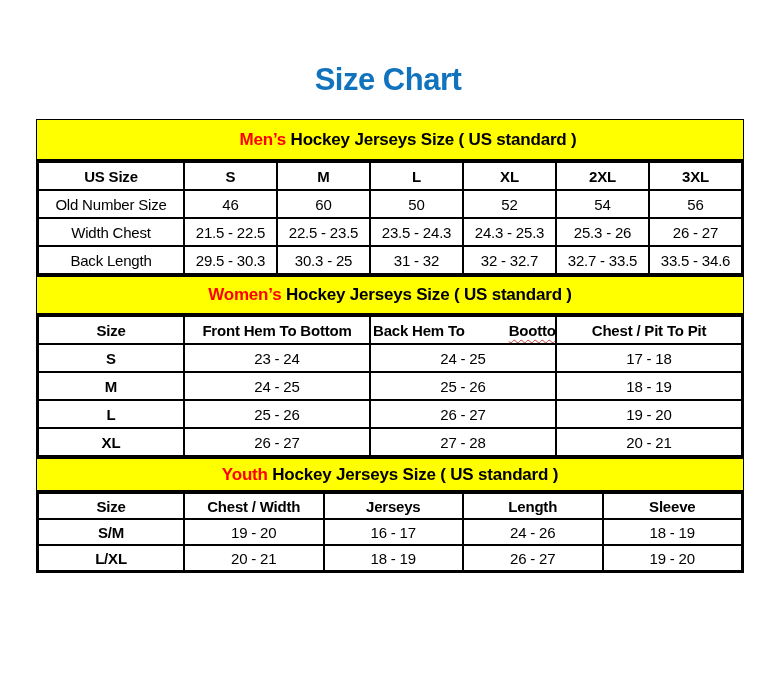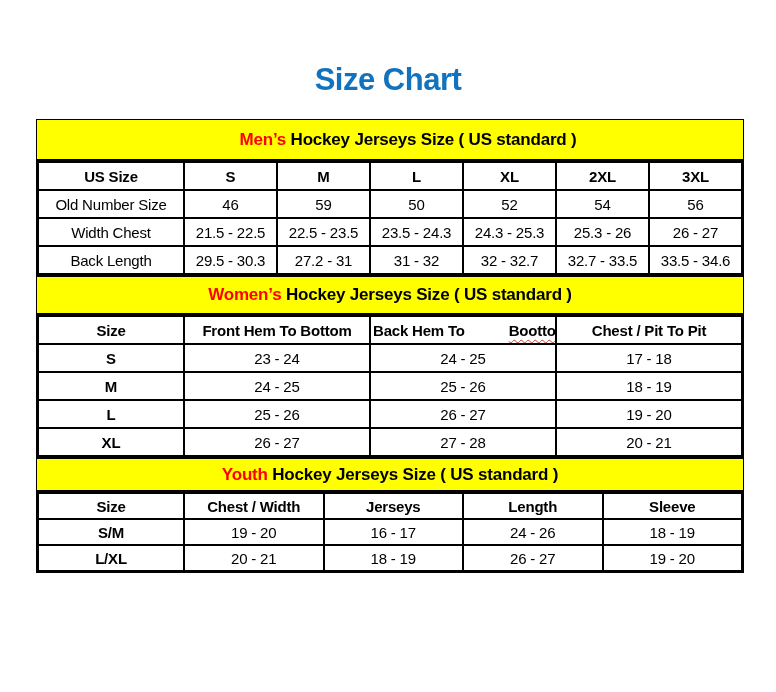--- a/index.html
+++ b/index.html
@@ -111,39 +111,39 @@
               <th>L</th>
               <th>XL</th>
               <th>2XL</th>
               <th>3XL</th>
             </tr>
           </thead>
           <tbody>
             <tr>
               <td>Old Number Size</td>
               <td>46</td>
-              <td>59</td>
+              <td>60</td>
               <td>50</td>
               <td>52</td>
               <td>54</td>
               <td>56</td>
             </tr>
             <tr>
               <td>Width Chest</td>
               <td>21.5 - 22.5</td>
               <td>22.5 - 23.5</td>
               <td>23.5 - 24.3</td>
               <td>24.3 - 25.3</td>
               <td>25.3 - 26</td>
               <td>26 - 27</td>
             </tr>
             <tr>
               <td>Back Length</td>
               <td>29.5 - 30.3</td>
-              <td>27.2 - 31</td>
+              <td>30.3 - 25</td>
               <td>31 - 32</td>
               <td>32 - 32.7</td>
               <td>32.7 - 33.5</td>
               <td>33.5 - 34.6</td>
             </tr>
           </tbody>
         </table>
     </section>
 
     <section class="sec sec-womens">

